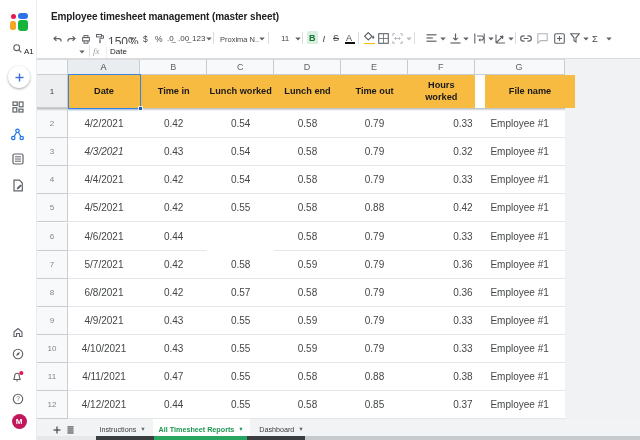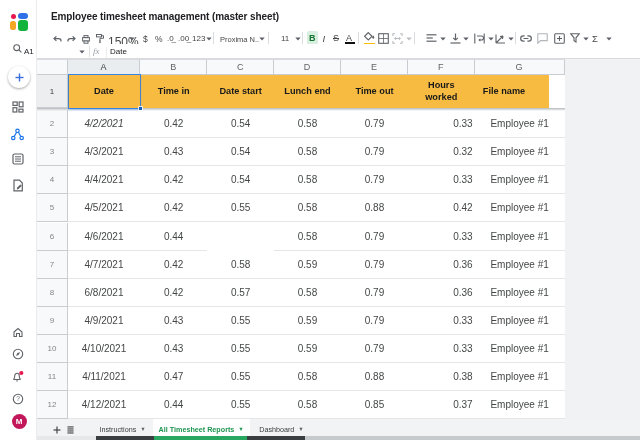--- a/index.html
+++ b/index.html
@@ -207,36 +207,36 @@
 <div class="c ch" style="left:140px;top:58.5px;width:67.4px;height:16.5px;">B</div>
 <div class="c ch" style="left:207.4px;top:58.5px;width:66.6px;height:16.5px;">C</div>
 <div class="c ch" style="left:274px;top:58.5px;width:67px;height:16.5px;">D</div>
 <div class="c ch" style="left:341px;top:58.5px;width:67px;height:16.5px;">E</div>
 <div class="c ch" style="left:408px;top:58.5px;width:66.6px;height:16.5px;">F</div>
 <div class="c ch" style="left:474.6px;top:58.5px;width:90.0px;height:16.5px;">G</div>
 
 <div class="c rh" style="left:37px;top:75.0px;width:31px;height:33.0px;background:#eceef0;color:#3c4043;">1</div>
 <div class="c yh" style="left:68px;top:75.0px;width:72px;height:33.0px;">Date</div>
 <div class="c yh" style="left:140px;top:75.0px;width:67.4px;height:33.0px;">Time in</div>
-<div class="c yh" style="left:207.4px;top:75.0px;width:66.6px;height:33.0px;">Date start</div>
+<div class="c yh" style="left:207.4px;top:75.0px;width:66.6px;height:33.0px;">Lunch worked</div>
 <div class="c yh" style="left:274px;top:75.0px;width:67px;height:33.0px;">Lunch end</div>
 <div class="c yh" style="left:341px;top:75.0px;width:67px;height:33.0px;">Time out</div>
 <div class="c yh" style="left:408px;top:75.0px;width:66.6px;height:33.0px;">Hours<br>worked</div>
-<div class="c yh" style="left:459px;top:75.0px;width:90.0px;height:33.0px;">File name</div>
+<div class="c yh" style="left:485px;top:75.0px;width:90.0px;height:33.0px;">File name</div>
 
 <div class="c rh" style="left:37px;top:110.1px;width:31px;height:28.1px;">2</div>
-<div class="c dt" style="left:68px;top:110.1px;width:72px;height:28.1px;font-style:italic;">4/2/2021</div>
+<div class="c dt" style="left:68px;top:110.1px;width:72px;height:28.1px;">4/2/2021</div>
 <div class="c dt" style="left:140px;top:110.1px;width:67.4px;height:28.1px;">0.42</div>
 <div class="c dt" style="left:207.4px;top:110.1px;width:66.6px;height:28.1px;">0.54</div>
 <div class="c dt" style="left:274px;top:110.1px;width:67px;height:28.1px;">0.58</div>
 <div class="c dt" style="left:341px;top:110.1px;width:67px;height:28.1px;">0.79</div>
 <div class="c dt dr" style="left:408px;top:110.1px;width:66.6px;height:28.1px;">0.33</div>
 <div class="c dt" style="left:474.6px;top:110.1px;width:90.0px;height:28.1px;">Employee #1</div>
 <div class="c rh" style="left:37px;top:138.2px;width:31px;height:28.1px;">3</div>
-<div class="c dt" style="left:68px;top:138.2px;width:72px;height:28.1px;">4/3/2021</div>
+<div class="c dt" style="left:68px;top:138.2px;width:72px;height:28.1px;font-style:italic;">4/3/2021</div>
 <div class="c dt" style="left:140px;top:138.2px;width:67.4px;height:28.1px;">0.43</div>
 <div class="c dt" style="left:207.4px;top:138.2px;width:66.6px;height:28.1px;">0.54</div>
 <div class="c dt" style="left:274px;top:138.2px;width:67px;height:28.1px;">0.58</div>
 <div class="c dt" style="left:341px;top:138.2px;width:67px;height:28.1px;">0.79</div>
 <div class="c dt dr" style="left:408px;top:138.2px;width:66.6px;height:28.1px;">0.32</div>
 <div class="c dt" style="left:474.6px;top:138.2px;width:90.0px;height:28.1px;">Employee #1</div>
 <div class="c rh" style="left:37px;top:166.3px;width:31px;height:28.1px;">4</div>
 <div class="c dt" style="left:68px;top:166.3px;width:72px;height:28.1px;">4/4/2021</div>
 <div class="c dt" style="left:140px;top:166.3px;width:67.4px;height:28.1px;">0.42</div>
 <div class="c dt" style="left:207.4px;top:166.3px;width:66.6px;height:28.1px;">0.54</div>
@@ -254,21 +254,21 @@
 <div class="c dt" style="left:474.6px;top:194.4px;width:90.0px;height:28.1px;">Employee #1</div>
 <div class="c rh" style="left:37px;top:222.5px;width:31px;height:28.1px;">6</div>
 <div class="c dt" style="left:68px;top:222.5px;width:72px;height:28.1px;">4/6/2021</div>
 <div class="c dt" style="left:140px;top:222.5px;width:67.4px;height:28.1px;">0.44</div>
 <div class="c dt" style="left:207.4px;top:222.5px;width:66.6px;height:28.1px;margin-top:36px;">0.56</div>
 <div class="c dt" style="left:274px;top:222.5px;width:67px;height:28.1px;">0.58</div>
 <div class="c dt" style="left:341px;top:222.5px;width:67px;height:28.1px;">0.79</div>
 <div class="c dt dr" style="left:408px;top:222.5px;width:66.6px;height:28.1px;">0.33</div>
 <div class="c dt" style="left:474.6px;top:222.5px;width:90.0px;height:28.1px;">Employee #1</div>
 <div class="c rh" style="left:37px;top:250.6px;width:31px;height:28.1px;">7</div>
-<div class="c dt" style="left:68px;top:250.6px;width:72px;height:28.1px;">4/7/2021</div>
+<div class="c dt" style="left:68px;top:250.6px;width:72px;height:28.1px;">5/7/2021</div>
 <div class="c dt" style="left:140px;top:250.6px;width:67.4px;height:28.1px;">0.42</div>
 <div class="c dt" style="left:207.4px;top:250.6px;width:66.6px;height:28.1px;">0.58</div>
 <div class="c dt" style="left:274px;top:250.6px;width:67px;height:28.1px;">0.59</div>
 <div class="c dt" style="left:341px;top:250.6px;width:67px;height:28.1px;">0.79</div>
 <div class="c dt dr" style="left:408px;top:250.6px;width:66.6px;height:28.1px;">0.36</div>
 <div class="c dt" style="left:474.6px;top:250.6px;width:90.0px;height:28.1px;">Employee #1</div>
 <div class="c rh" style="left:37px;top:278.7px;width:31px;height:28.1px;">8</div>
 <div class="c dt" style="left:68px;top:278.7px;width:72px;height:28.1px;">6/8/2021</div>
 <div class="c dt" style="left:140px;top:278.7px;width:67.4px;height:28.1px;">0.42</div>
 <div class="c dt" style="left:207.4px;top:278.7px;width:66.6px;height:28.1px;">0.57</div>

